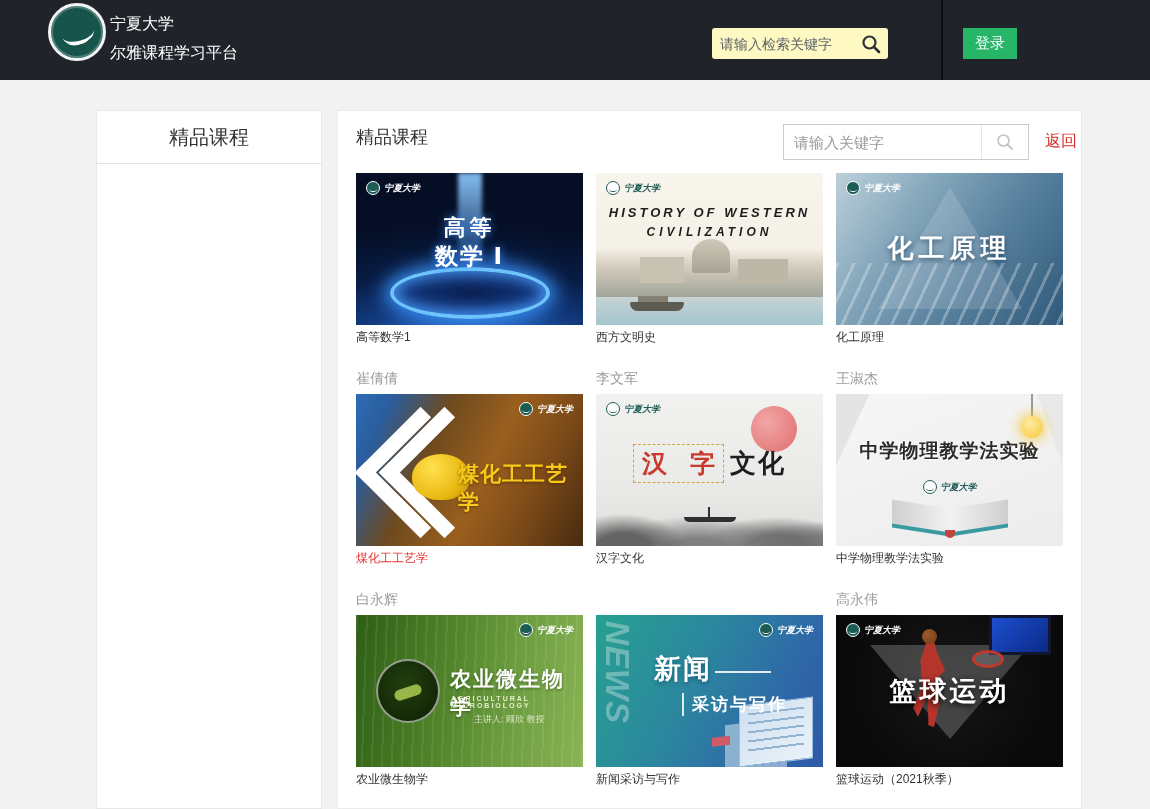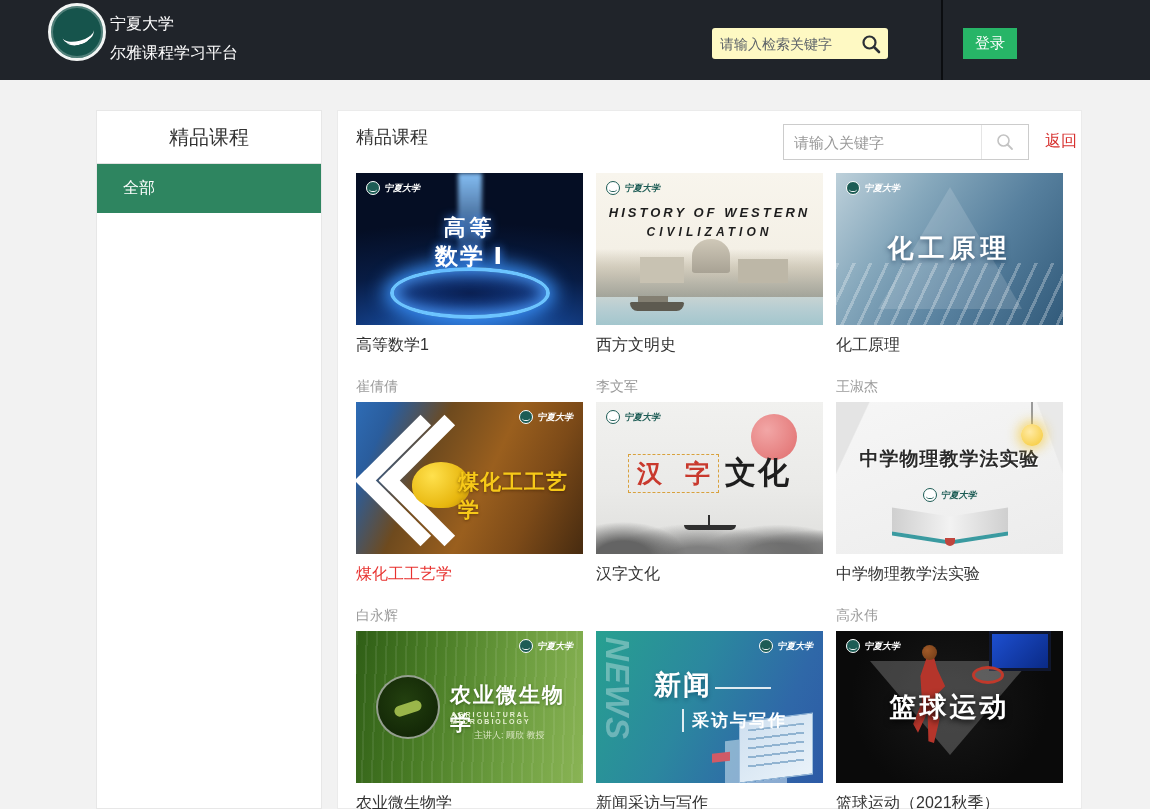--- a/index.html
+++ b/index.html
@@ -43,21 +43,21 @@
   .msearch input { flex:1; min-width:0; border:none; outline:none; padding:0 10px; font-size:15px;
                    color:#333; font-family:inherit; }
   .msearch input::placeholder { color:#999; opacity:1; }
   .msearch button { width:47px; border:none; border-left:1px solid #e5e5e5; background:#fff; cursor:pointer;
                     display:flex; align-items:center; justify-content:center; }
   .back-link { position:absolute; right:4px; top:20px; font-size:16px; color:#d7302e; text-decoration:none; }
 
   .grid { position:absolute; left:18px; top:62px; width:709px; display:grid;
           grid-template-columns:repeat(3,227px); column-gap:13px; row-gap:7px; }
   .card { width:227px; cursor:pointer; }
-  .card-title { margin-top:10px; font-size:16px; line-height:20px; color:#333; }
+  .card-title { margin-top:2px; font-size:12px; line-height:20px; color:#333; }
   .card-title.red { color:#e8312f; }
   .card-instr { margin-top:23px; font-size:14px; line-height:17px; color:#9b9b9b; }
 
   .cover { position:relative; width:227px; height:152px; overflow:hidden; background:#ddd; }
 
   
   .badge { position:absolute; top:8px; left:10px; display:flex; align-items:center; gap:4px; z-index:6; }
   .badge .bc { width:14px; height:14px; border-radius:50%; background:#1d5c55; border:1px solid #fff;
                position:relative; flex:0 0 auto; }
   .badge .bc::after { content:""; position:absolute; left:2px; top:4px; width:8px; height:5px;
@@ -127,21 +127,21 @@
       background:radial-gradient(90px 48px at 12% 102%, #4f4f4f 30%, transparent 70%),
                  radial-gradient(130px 52px at 45% 108%, #6f6f6f 25%, transparent 70%),
                  radial-gradient(110px 44px at 80% 102%, #5c5c5c 28%, transparent 70%),
                  radial-gradient(150px 38px at 104% 100%, #808080 30%, transparent 65%); }
   .c5-sun { position:absolute; top:12px; right:26px; width:46px; height:46px; border-radius:50%;
       background:radial-gradient(circle at 35% 35%, #f2a0a0, #df6262); opacity:.92; z-index:2; }
   .c5-row { position:absolute; width:100%; top:50px; display:flex; justify-content:center;
             align-items:center; gap:6px; z-index:3; }
   .c5-hanzi { color:#c9392d; font-size:25px; font-weight:bold; letter-spacing:8px;
       border:1px dashed #d8a13c; padding:2px 0 2px 8px; }
-  .c5-wenhua { color:#1e1e1e; font-size:31px; font-weight:bold; letter-spacing:2px; }
+  .c5-wenhua { color:#1e1e1e; font-size:26px; font-weight:bold; letter-spacing:2px; }
   .c5-boat { position:absolute; bottom:24px; left:88px; width:52px; height:5px; background:#2f2f2f;
       border-radius:0 0 10px 10px; z-index:3; }
   .c5-boat::after { content:""; position:absolute; top:-10px; left:24px; width:2px; height:10px; background:#2f2f2f; }
 
   
   .cover-6 { background:linear-gradient(160deg,#f6f6f6 0%,#ececec 100%); }
   .cover-6::before { content:""; position:absolute; inset:0;
       background:linear-gradient(115deg,#e4e4e4 11%,transparent 11.5%),
                  linear-gradient(250deg,#e9e9e9 9%,transparent 9.5%); }
   .c6-l1 { position:absolute; width:100%; top:44px; text-align:center; color:#2b2b2b; font-size:19px;
@@ -229,21 +229,20 @@
           <line x1="14" y1="14" x2="19" y2="19" stroke="#2b2f36" stroke-width="2.6" stroke-linecap="round"></line>
         </svg>
       </span>
     </div>
     <div class="hdivider"></div>
     <button class="login-btn">登录</button>
   </div>
 
   <div class="sidebar">
     <div class="sidebar-title">精品课程</div>
-    <div class="sidebar-item active">全部</div>
   </div>
 
   <div class="main">
     <div class="main-title">精品课程</div>
 
     <div class="msearch">
       <input type="text" placeholder="请输入关键字" style="">
       <button>
         <svg class="mag-svg" width="20" height="20" viewBox="0 0 20 20">
           <circle cx="8.5" cy="8.5" r="5.5" fill="none" stroke="#c3c3c3" stroke-width="1.6"></circle>

